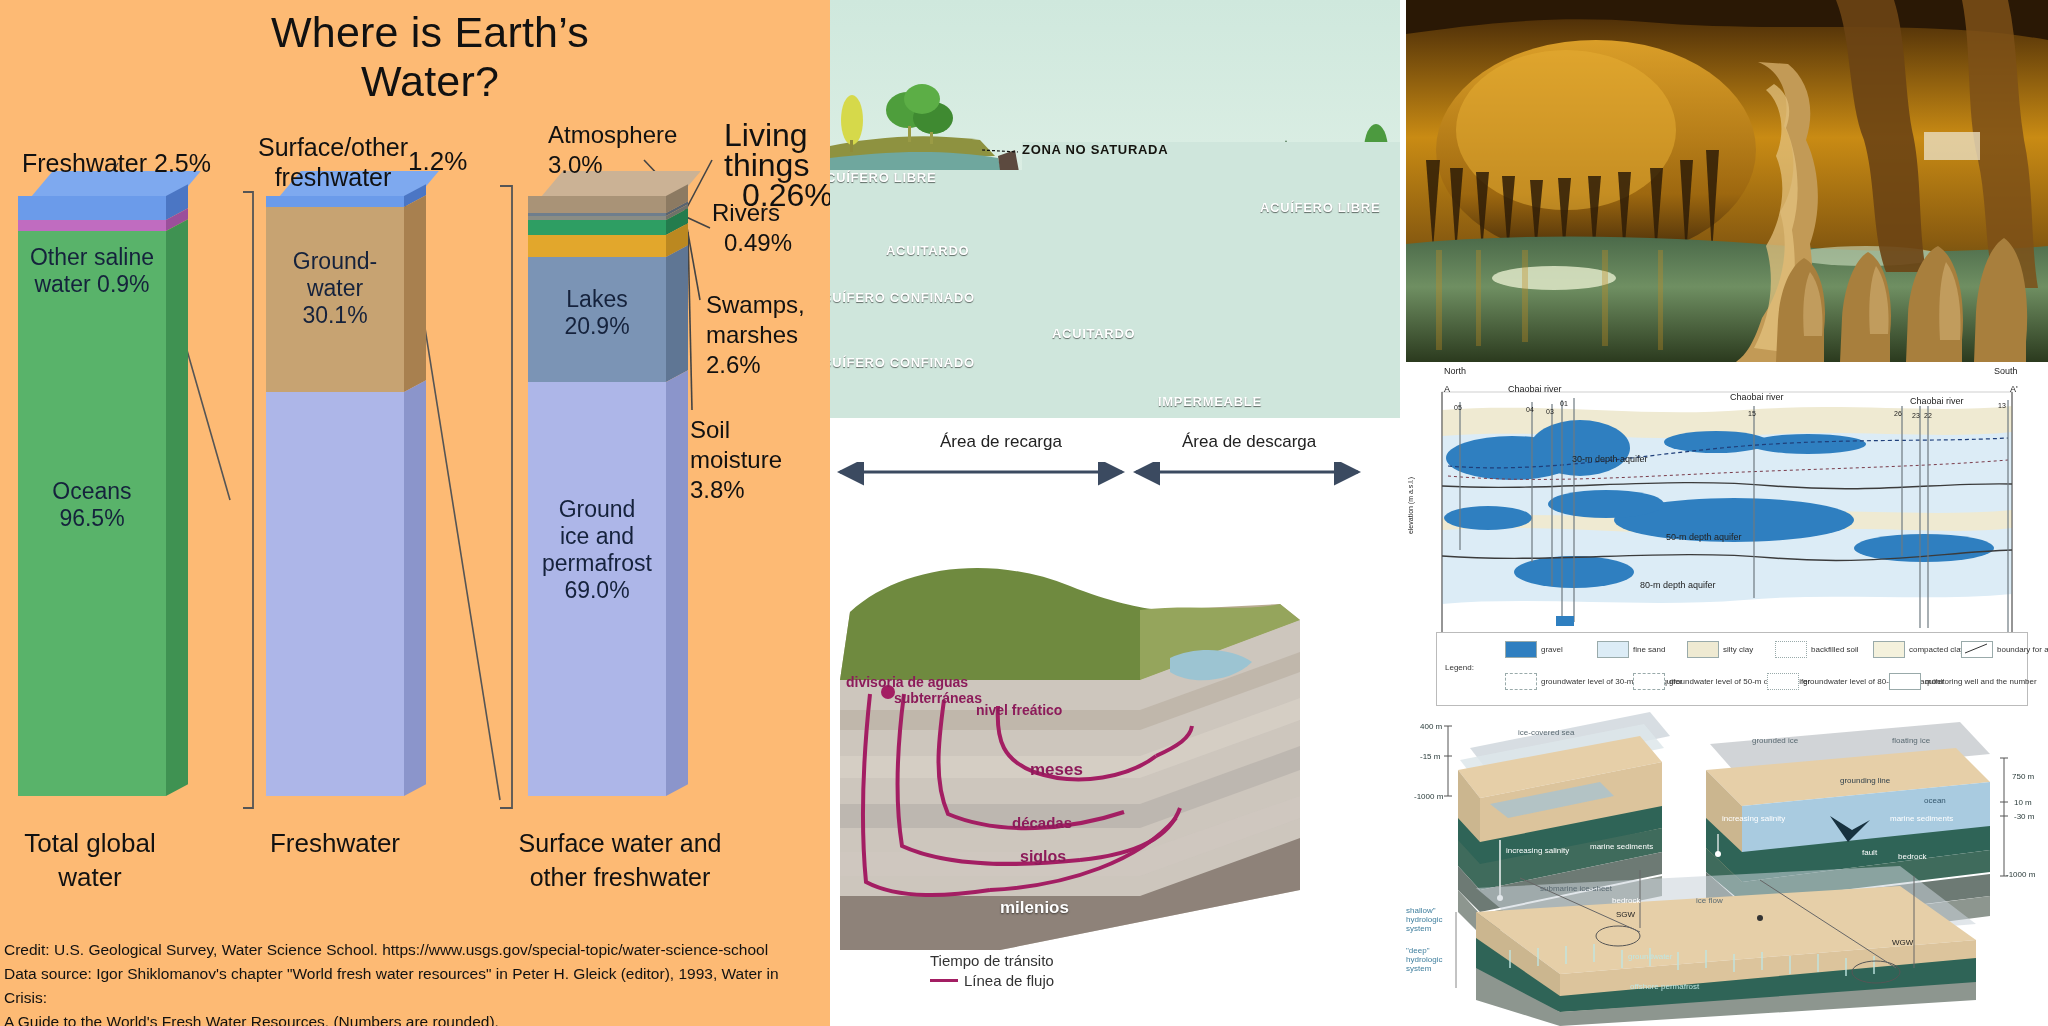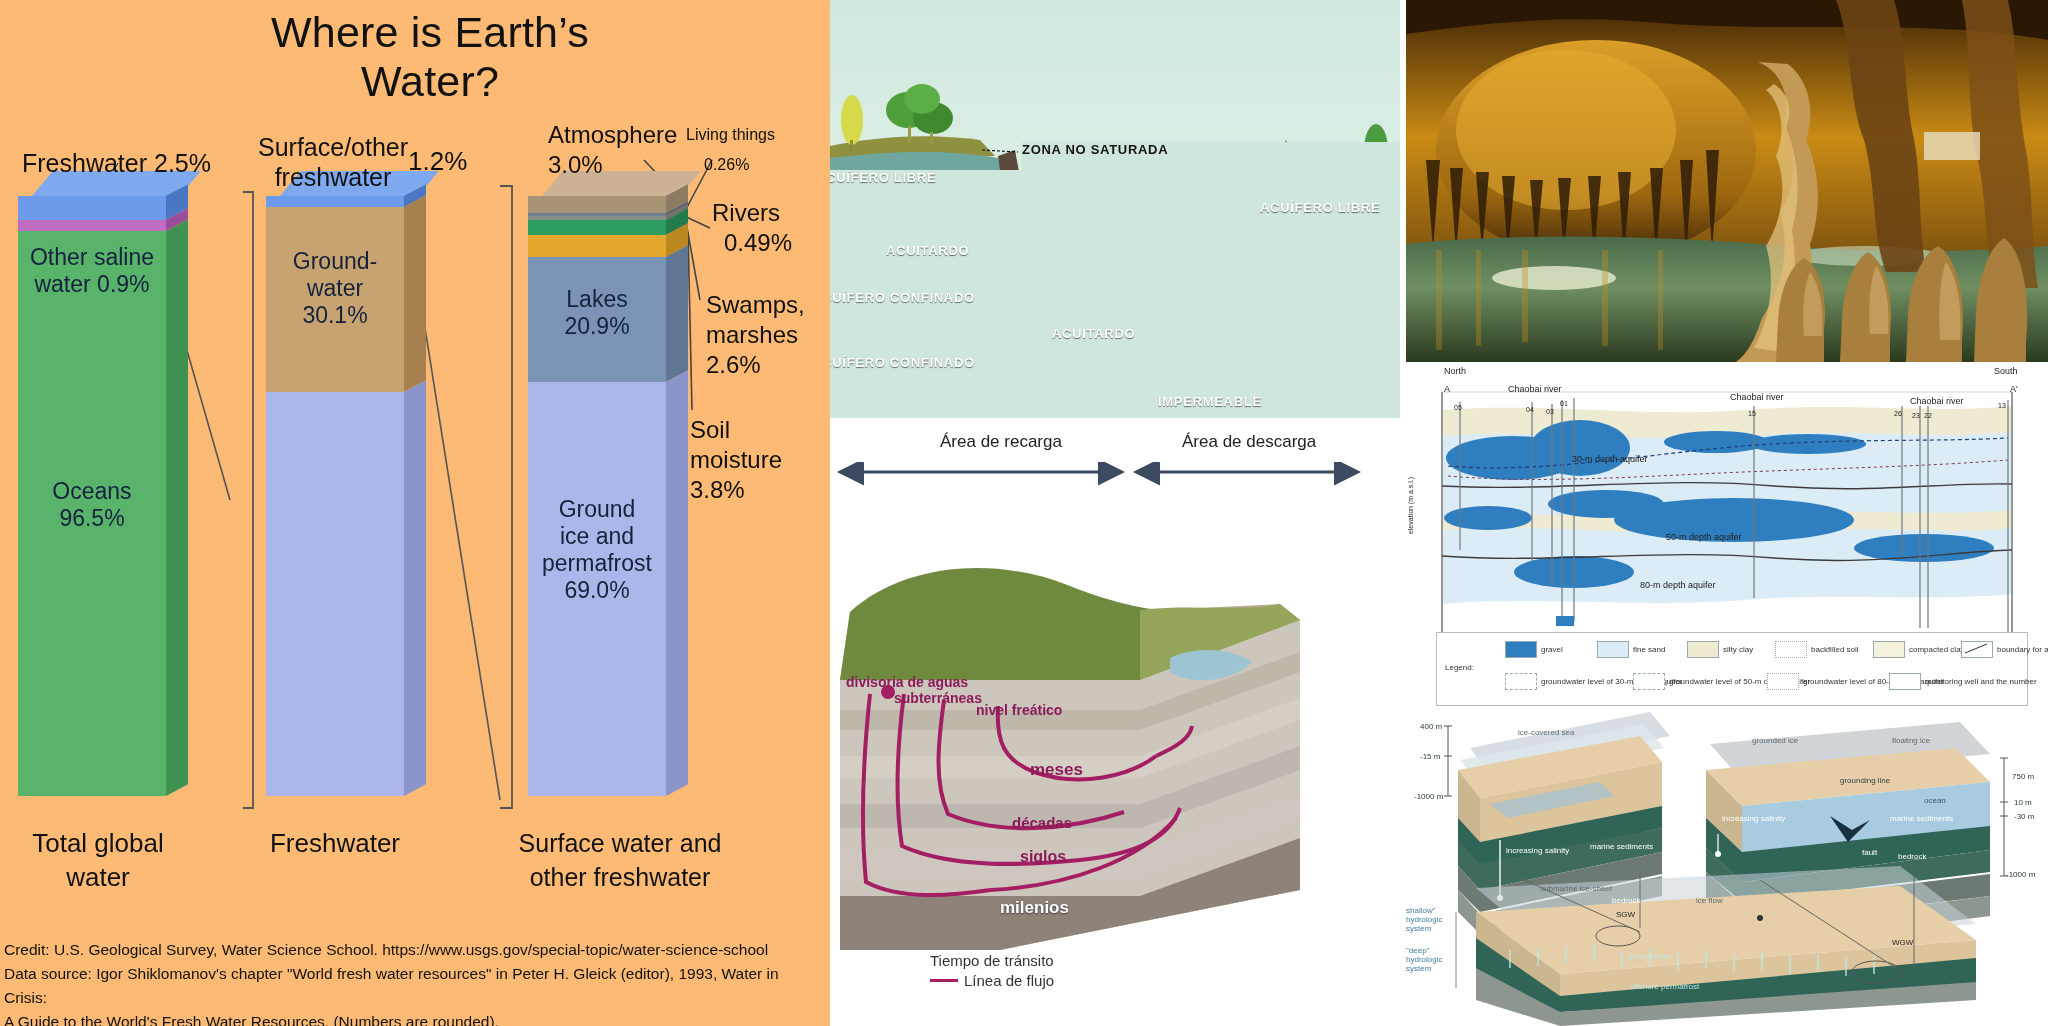--- a/index.html
+++ b/index.html
@@ -218,21 +218,21 @@
     </div>
     <div class="callout" style="left:408px; top:148px; font-size:26px;">
       <span>1.2%</span>
     </div>
 
     <div class="callout" style="left:548px; top:120px; width:140px; font-size:24px; line-height:30px;">
       <span>Atmosphere</span><br>
       <span>3.0%</span>
     </div>
 
-    <div class="callout" style="left:686px; top:120px; width:160px; font-size:16px; line-height:30px;">
+    <div class="callout" style="left:724px; top:120px; width:160px; font-size:32px; line-height:30px;">
       <span>Living things</span><br>
       <span style="display:inline-block;padding-left:18px;">0.26%</span>
     </div>
 
     <div class="callout" style="left:712px; top:198px; width:140px; font-size:24px; line-height:30px;">
       <span>Rivers</span><br>
       <span style="display:inline-block;padding-left:12px;">0.49%</span>
     </div>
 
     <div class="callout" style="left:706px; top:290px; width:140px; font-size:24px; line-height:30px;">
@@ -240,21 +240,21 @@
       <span>marshes</span><br>
       <span>2.6%</span>
     </div>
 
     <div class="callout" style="left:690px; top:415px; width:140px; font-size:24px; line-height:30px;">
       <span>Soil</span><br>
       <span>moisture</span><br>
       <span>3.8%</span>
     </div>
 
-    <div class="axlabel" style="left:0px; top:826px; width:180px; font-size:26px; line-height:34px;margin-left:8px;">
+    <div class="axlabel" style="left:0px; top:826px; width:180px; font-size:26px; line-height:34px;">
       <span>Total global</span><br>
       <span>water</span>
     </div>
     <div class="axlabel" style="left:250px; top:826px; width:170px; font-size:26px; line-height:34px;">
       <span>Freshwater</span>
     </div>
     <div class="axlabel" style="left:490px; top:826px; width:260px; font-size:25px; line-height:34px;">
       <span>Surface water and</span><br>
       <span>other freshwater</span>
     </div>

